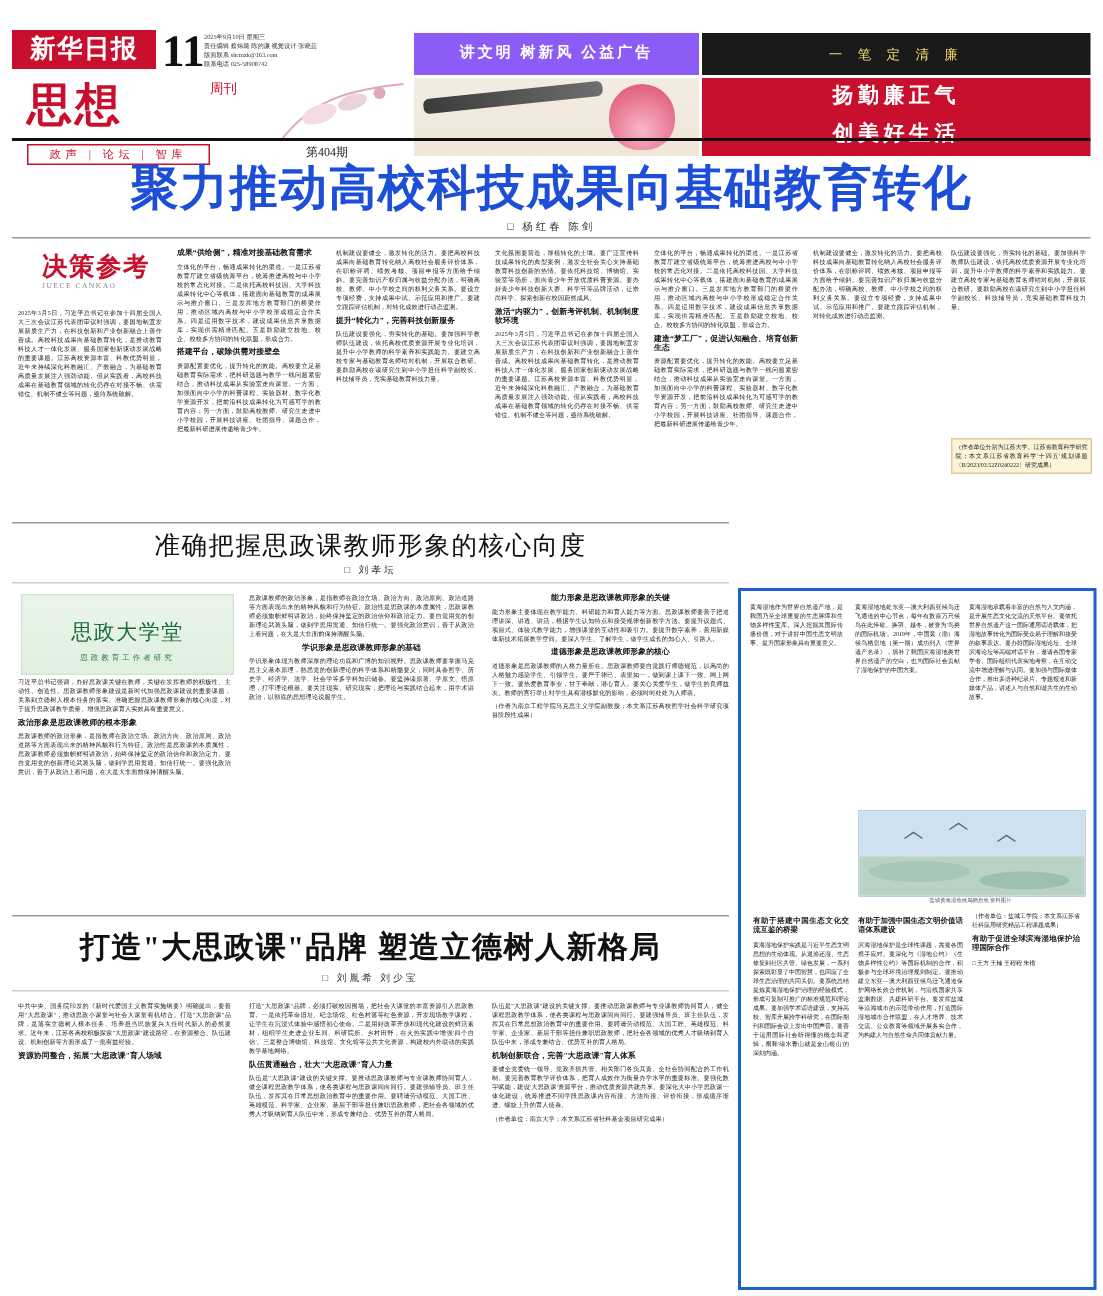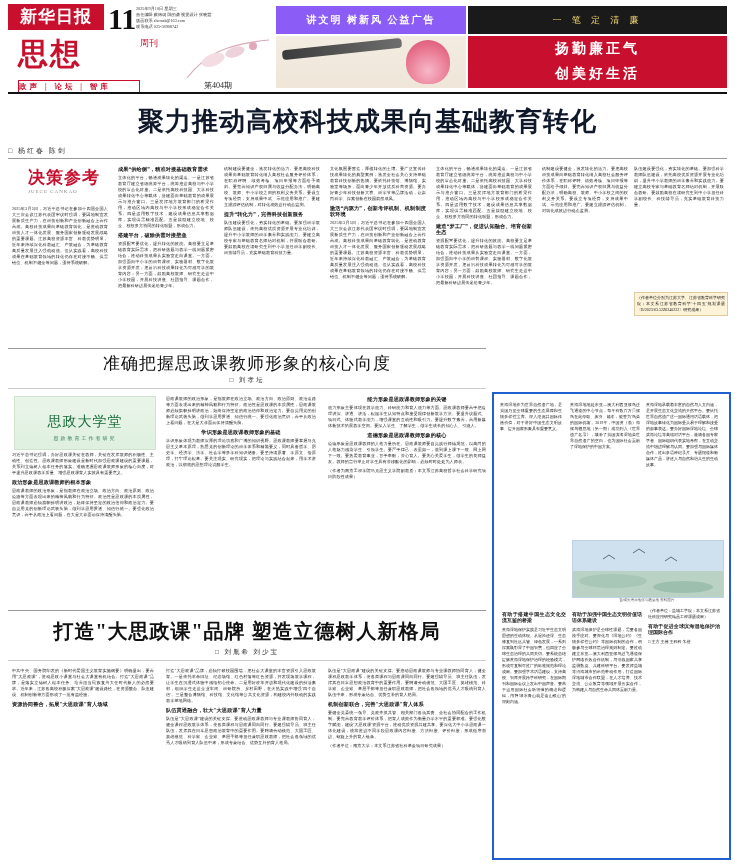--- a/index.html
+++ b/index.html
@@ -1,40 +1,40 @@
 <!DOCTYPE html>
 <html><head>
 <meta charset="utf-8">
 <style>
   html,body{margin:0;padding:0;background:#ffffff;}
   body{width:735px;height:864px;font-family:"Liberation Serif",serif;color:#111;overflow:hidden;position:relative;}
   .page{position:relative;width:735px;height:864px;background:#fff;}
 
   
-  .masthead{position:absolute;left:8px;top:4px;width:719px;height:84px;}
+  .masthead{position:absolute;left:8px;top:20px;width:719px;height:84px;}
   .mh-logo{position:absolute;left:0;top:0;width:96px;height:26px;background:#c8102e;color:#fff;font-family:"Liberation Serif",serif;font-weight:bold;font-size:17px;letter-spacing:1px;text-align:center;line-height:26px;}
   .mh-pageno{position:absolute;left:100px;top:-2px;font-size:30px;font-weight:bold;color:#111;}
   .mh-info{position:absolute;left:128px;top:2px;width:140px;font-size:4.2px;line-height:6px;color:#333;}
   .mh-band{position:absolute;left:268px;top:2px;width:190px;height:28px;background:#8b5cf6;color:#fff;font-size:10px;font-weight:bold;letter-spacing:2px;text-align:center;line-height:28px;}
   .mh-art{position:absolute;left:460px;top:2px;width:259px;height:28px;background:#1a1a1a;color:#f5d76e;font-size:9px;letter-spacing:4px;text-align:center;line-height:28px;}
   .mh-big{position:absolute;left:10px;top:30px;font-size:30px;font-weight:bold;color:#c8102e;letter-spacing:2px;}
   .mh-weekly{position:absolute;left:132px;top:34px;font-size:9px;line-height:11px;color:#c8102e;}
   .mh-flower{position:absolute;left:175px;top:30px;width:90px;height:50px;}
   .mh-photo{position:absolute;left:268px;top:32px;width:190px;height:52px;background:linear-gradient(180deg,#f3ece2 0%,#efe6d8 100%);overflow:hidden;}
   .brush{position:absolute;left:6px;top:8px;width:120px;height:10px;background:linear-gradient(90deg,#3b3b3b,#6e6e6e);transform:rotate(-6deg);border-radius:4px;}
   .lotus{position:absolute;right:16px;top:4px;width:44px;height:44px;border-radius:50% 50% 45% 45%;background:radial-gradient(circle at 50% 70%,#f7b8c8,#e8748f 60%,#d64f72);}
   .mh-slogan{position:absolute;left:460px;top:32px;width:259px;height:52px;background:#c8102e;color:#fff;text-align:center;}
   .mh-slogan span{display:block;font-size:14px;font-weight:bold;letter-spacing:3px;line-height:25px;}
-  .mh-tabs{position:absolute;left:10px;top:76px;width:120px;height:12px;border:1px solid #c8102e;color:#c8102e;font-size:7.5px;line-height:12px;letter-spacing:3px;font-weight:bold;}
+  .mh-tabs{position:absolute;left:10px;top:76px;width:120px;height:12px;border:1px solid #c8102e;color:#c8102e;font-size:7.5px;text-align:center;line-height:12px;letter-spacing:3px;}
   .mh-issue{position:absolute;left:196px;top:76px;font-size:8px;color:#222;}
   .rule-top{position:absolute;left:8px;top:92px;width:719px;border-top:2px solid #111;}
 
   
-  .a1-title{position:absolute;left:8px;top:104px;width:719px;text-align:center;font-size:26px;font-weight:bold;letter-spacing:1px;color:#0f172a;}
-  .a1-byline{position:absolute;left:8px;top:146px;width:719px;text-align:left;font-size:7px;color:#333;letter-spacing:2px;font-family:Liberation Serif, serif;}
+  .a1-title{position:absolute;left:8px;top:104px;width:719px;text-align:center;font-size:32px;font-weight:bold;letter-spacing:1px;color:#1d4ed8;}
+  .a1-byline{position:absolute;left:8px;top:146px;width:719px;text-align:center;font-size:7px;color:#333;letter-spacing:2px;font-family:Liberation Serif, serif;}
   .rule-a1{position:absolute;left:8px;top:158px;width:719px;border-top:1px solid #999;}
 
   .seal{position:absolute;left:28px;top:166px;width:96px;height:34px;}
   .seal .cn{font-size:17px;font-weight:bold;color:#c8102e;letter-spacing:1px;font-family:"Liberation Serif",serif;}
   .seal .en{font-size:5px;color:#888;letter-spacing:1px;}
   .col{float:left;font-size:4.1px;line-height:6.0px;text-align:justify;color:#1a1a1a;letter-spacing:0.1px;}
   .col p{margin:0 0 3px 0;}
   .sub{font-weight:bold;font-size:5.2px;margin:4px 0 3px 0;color:#111;}
   .subc{font-weight:bold;font-size:5.2px;margin:4px 0 3px 0;color:#111;text-align:center;}
 

